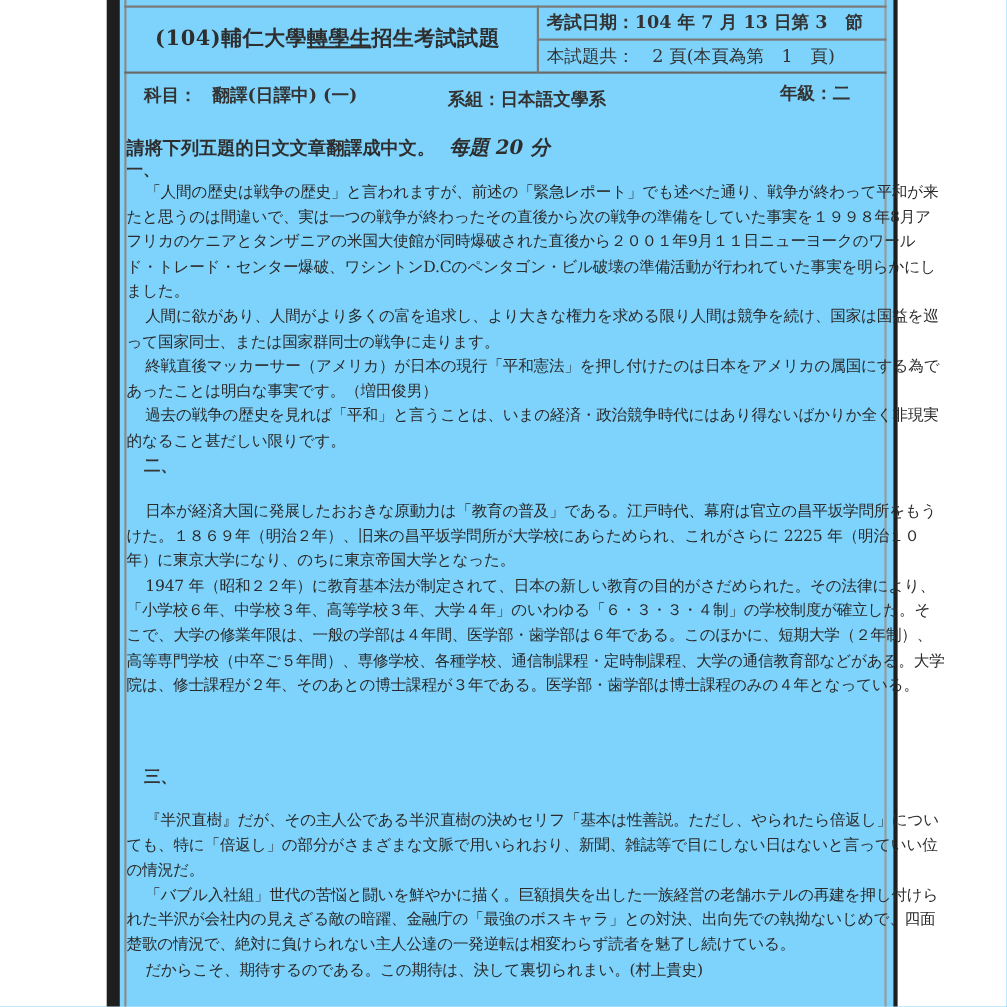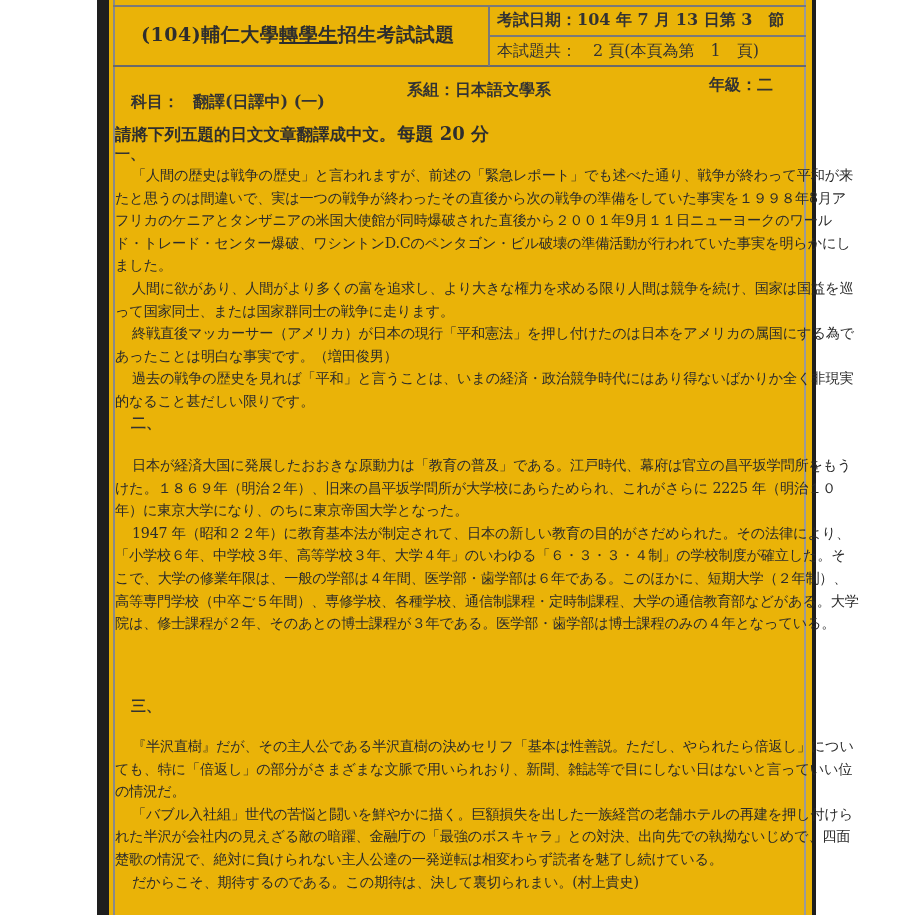--- a/index.html
+++ b/index.html
@@ -4,49 +4,49 @@
 <style>
   html, body { margin: 0; padding: 0; }
   body {
     width: 915px; height: 915px; background: #ffffff; position: relative; overflow: hidden;
     font-family: "DejaVu Serif", "Liberation Serif", serif; color: #2a2a2a;
   }
   .scan-bar-left { position: absolute; left: 97px; top: 0; width: 12px; height: 915px; background: #1e1e1e; }
   .scan-bar-right { position: absolute; left: 812px; top: 0; width: 4px; height: 915px; background: #1e1e1e; }
   .page {
     position: absolute; left: 109px; top: 0; width: 703px; height: 915px;
-    background: #eab308;
+    background: #7dd3fc;
   }
   .border-inner-left { position: absolute; left: 4px; top: 0; width: 2px; height: 915px; background: #8a8a8a; }
   .border-inner-right { position: absolute; left: 695px; top: 0; width: 2px; height: 915px; background: #9a9a9a; }
 
   .hdr-top { position: absolute; left: 4px; top: 5px; width: 693px; height: 2px; background: #7a7a7a; }
   .hdr-bottom { position: absolute; left: 4px; top: 65px; width: 693px; height: 2px; background: #6a6a6a; }
   .hdr-vdiv { position: absolute; left: 379px; top: 5px; width: 2px; height: 61px; background: #7a7a7a; }
   .hdr-hdiv { position: absolute; left: 380px; top: 35px; width: 317px; height: 2px; background: #7a7a7a; }
 
   .hdr-title {
     position: absolute; left: 32px; top: 22px; font-size: 19px; font-weight: bold; letter-spacing: 0.5px; color: #2e2e2e;
     white-space: nowrap;
   }
   .hdr-title .ul { text-decoration: underline; text-decoration-thickness: 2px; }
   .hdr-date {
     position: absolute; left: 388px; top: 10px; font-size: 16px; font-weight: bold; white-space: nowrap; color: #333;
   }
   .hdr-pages {
     position: absolute; left: 388px; top: 41px; font-size: 16px; font-weight: normal; white-space: nowrap; color: #333;
   }
-  .subject-row { position: absolute; top: 92px; font-size: 16px; font-weight: bold; white-space: nowrap; color: #333; }
+  .subject-row { position: absolute; top: 77px; font-size: 16px; font-weight: bold; white-space: nowrap; color: #333; }
   .subject { left: 22px; }
   .subject .val { margin-left: 14px; }
   .dept { left: 298px; top: 80px; }
   .grade { left: 600px; top: 75px; }
 
   .instructions { position: absolute; left: 6px; top: 122px; font-size: 16.5px; font-weight: bold; white-space: nowrap; color: #2e2e2e; }
-  .instructions .score { margin-left: 2px; font-size: 18px; }
+  .instructions .score { margin-left: 13px; font-size: 18px; font-style: italic; }
 
   .sec-num { position: absolute; left: 6px; font-size: 15px; font-weight: bold; color: #333; }
   .sec-num.indent { left: 22px; }
 
   .para {
     position: absolute; left: 6px; width: 744px; font-size: 14.2px; line-height: 22.6px; color: #2b2b2b;
     font-family: "DejaVu Serif", serif; letter-spacing: -0.2px;
   }
   .para p { margin: 0; text-indent: 1.2em; }
   .para p.deep { text-indent: 3.4em; }

